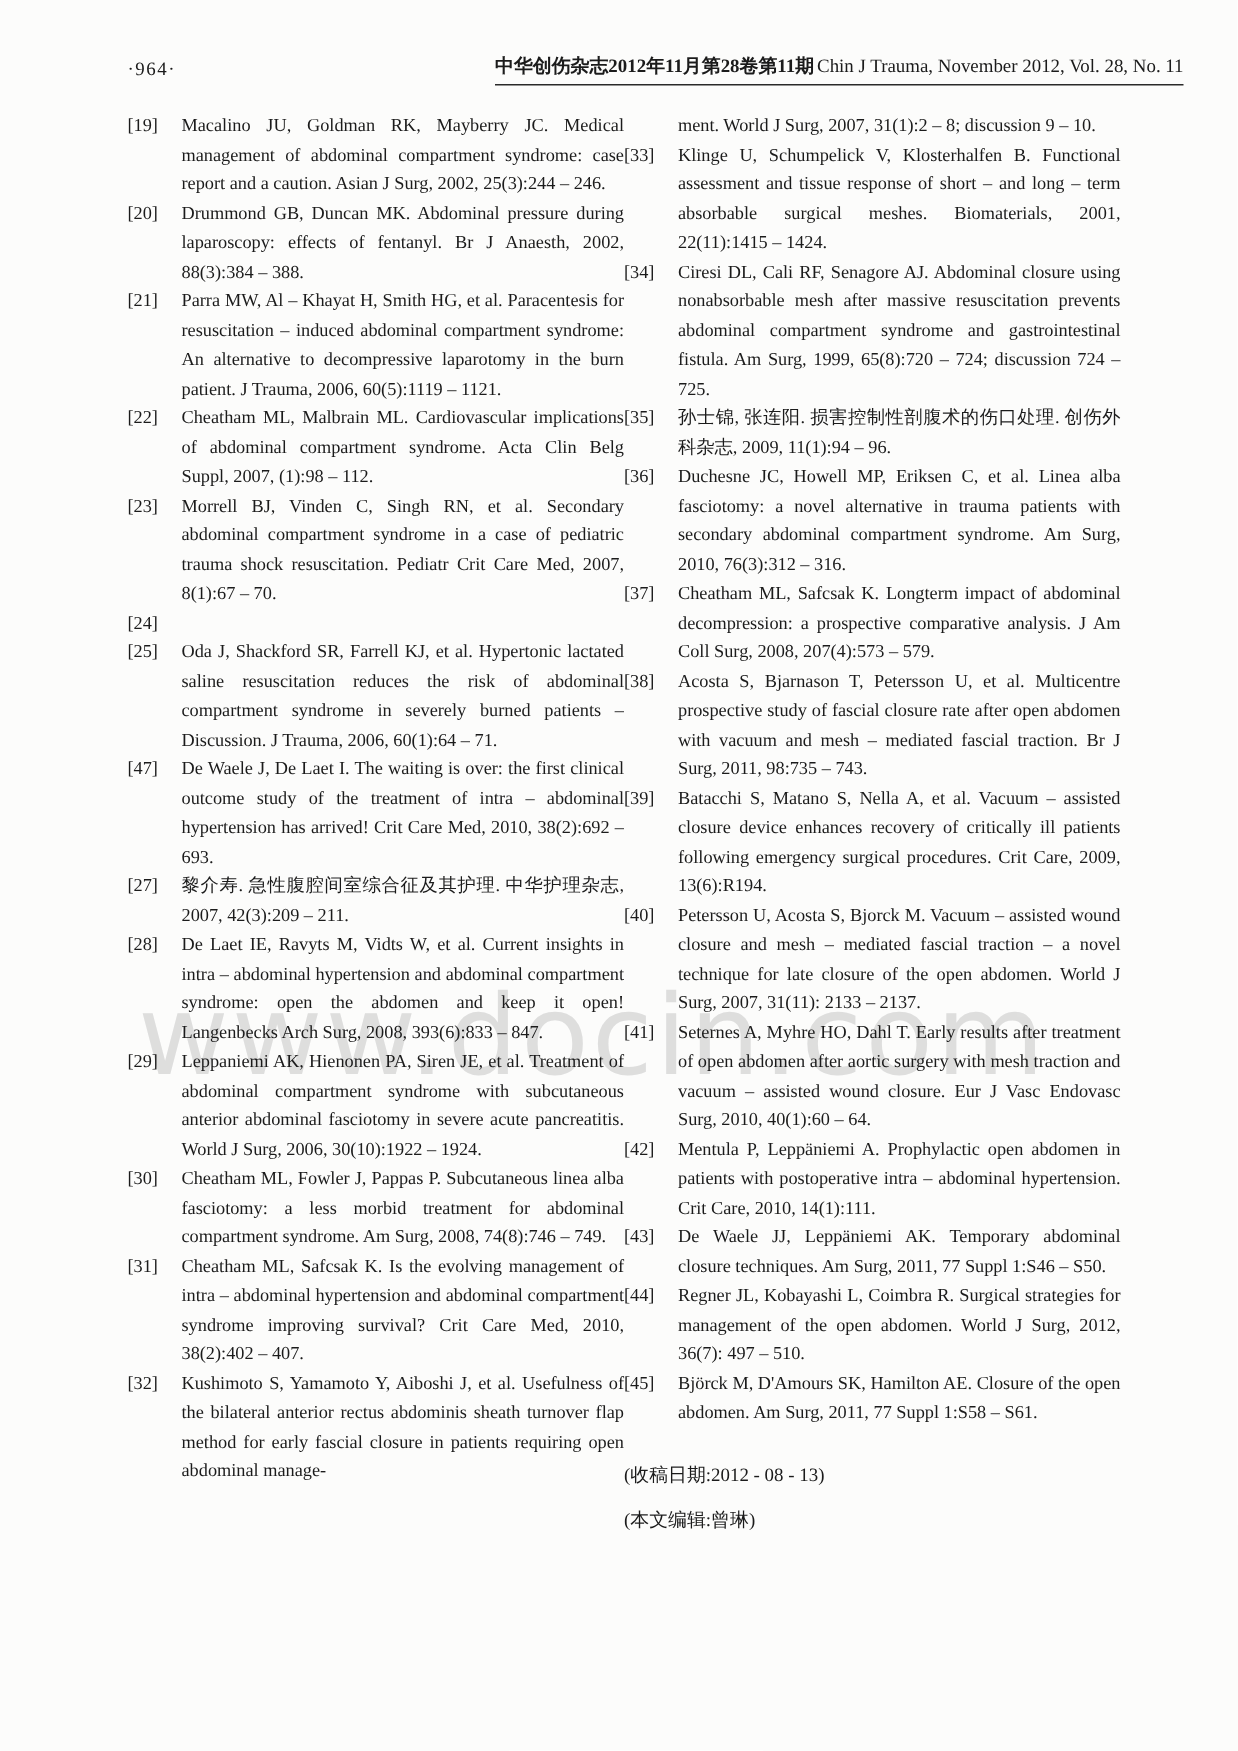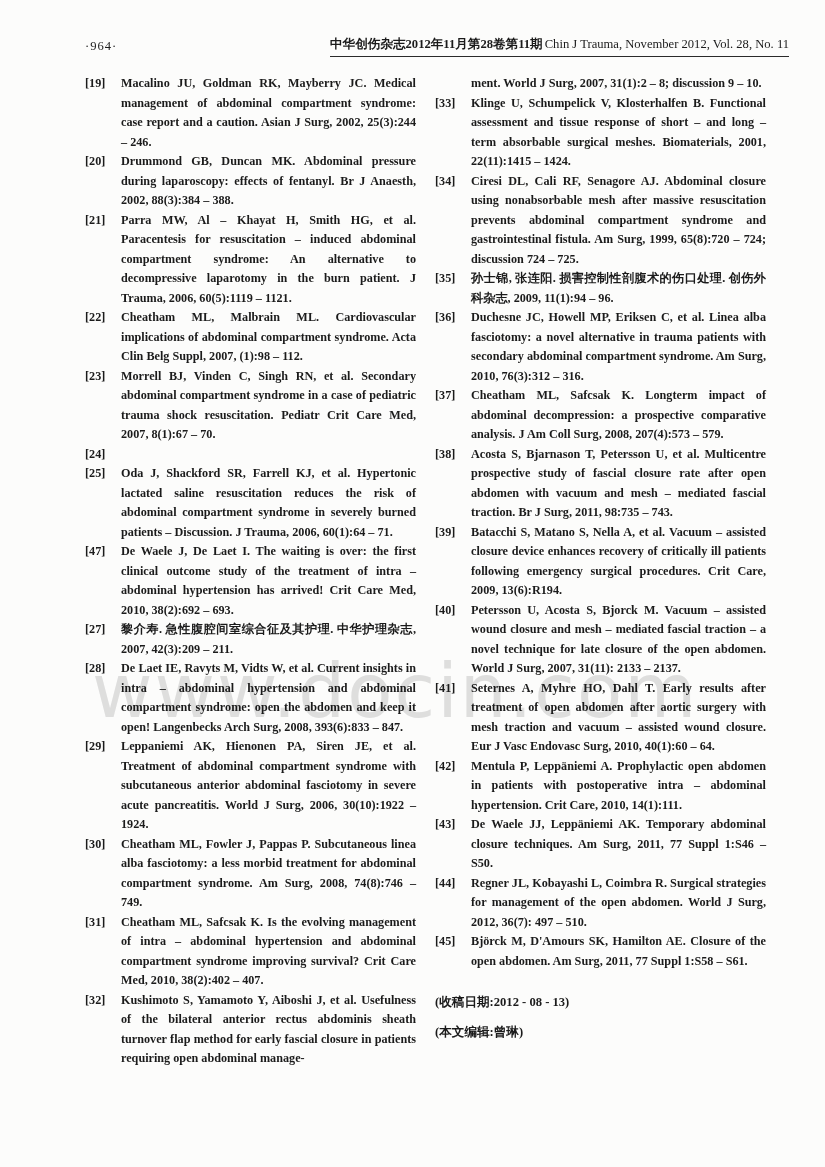--- a/index.html
+++ b/index.html
@@ -49,22 +49,20 @@
     padding-bottom: 3px;
   }
   .journal-cn { font-weight: 600; margin-right: 2px; }
 
   .columns {
     position: absolute;
     top: 74px;
     left: 85px;
     width: 682px;
     display: flex;
-    gap: 19px;
-    font-weight: bold;
   }
   .col { width: 331px; }
 
   .ref-row { display: flex; font-size: 12.2px; line-height: 19.5px; }
   .ref-num { flex: none; width: 29px; padding-right: 7px; white-space: nowrap; }
   .ref-text { flex: 1; text-align: justify; }
 
   .footer-block {
     margin-top: 16px;
     font-size: 12.6px;

